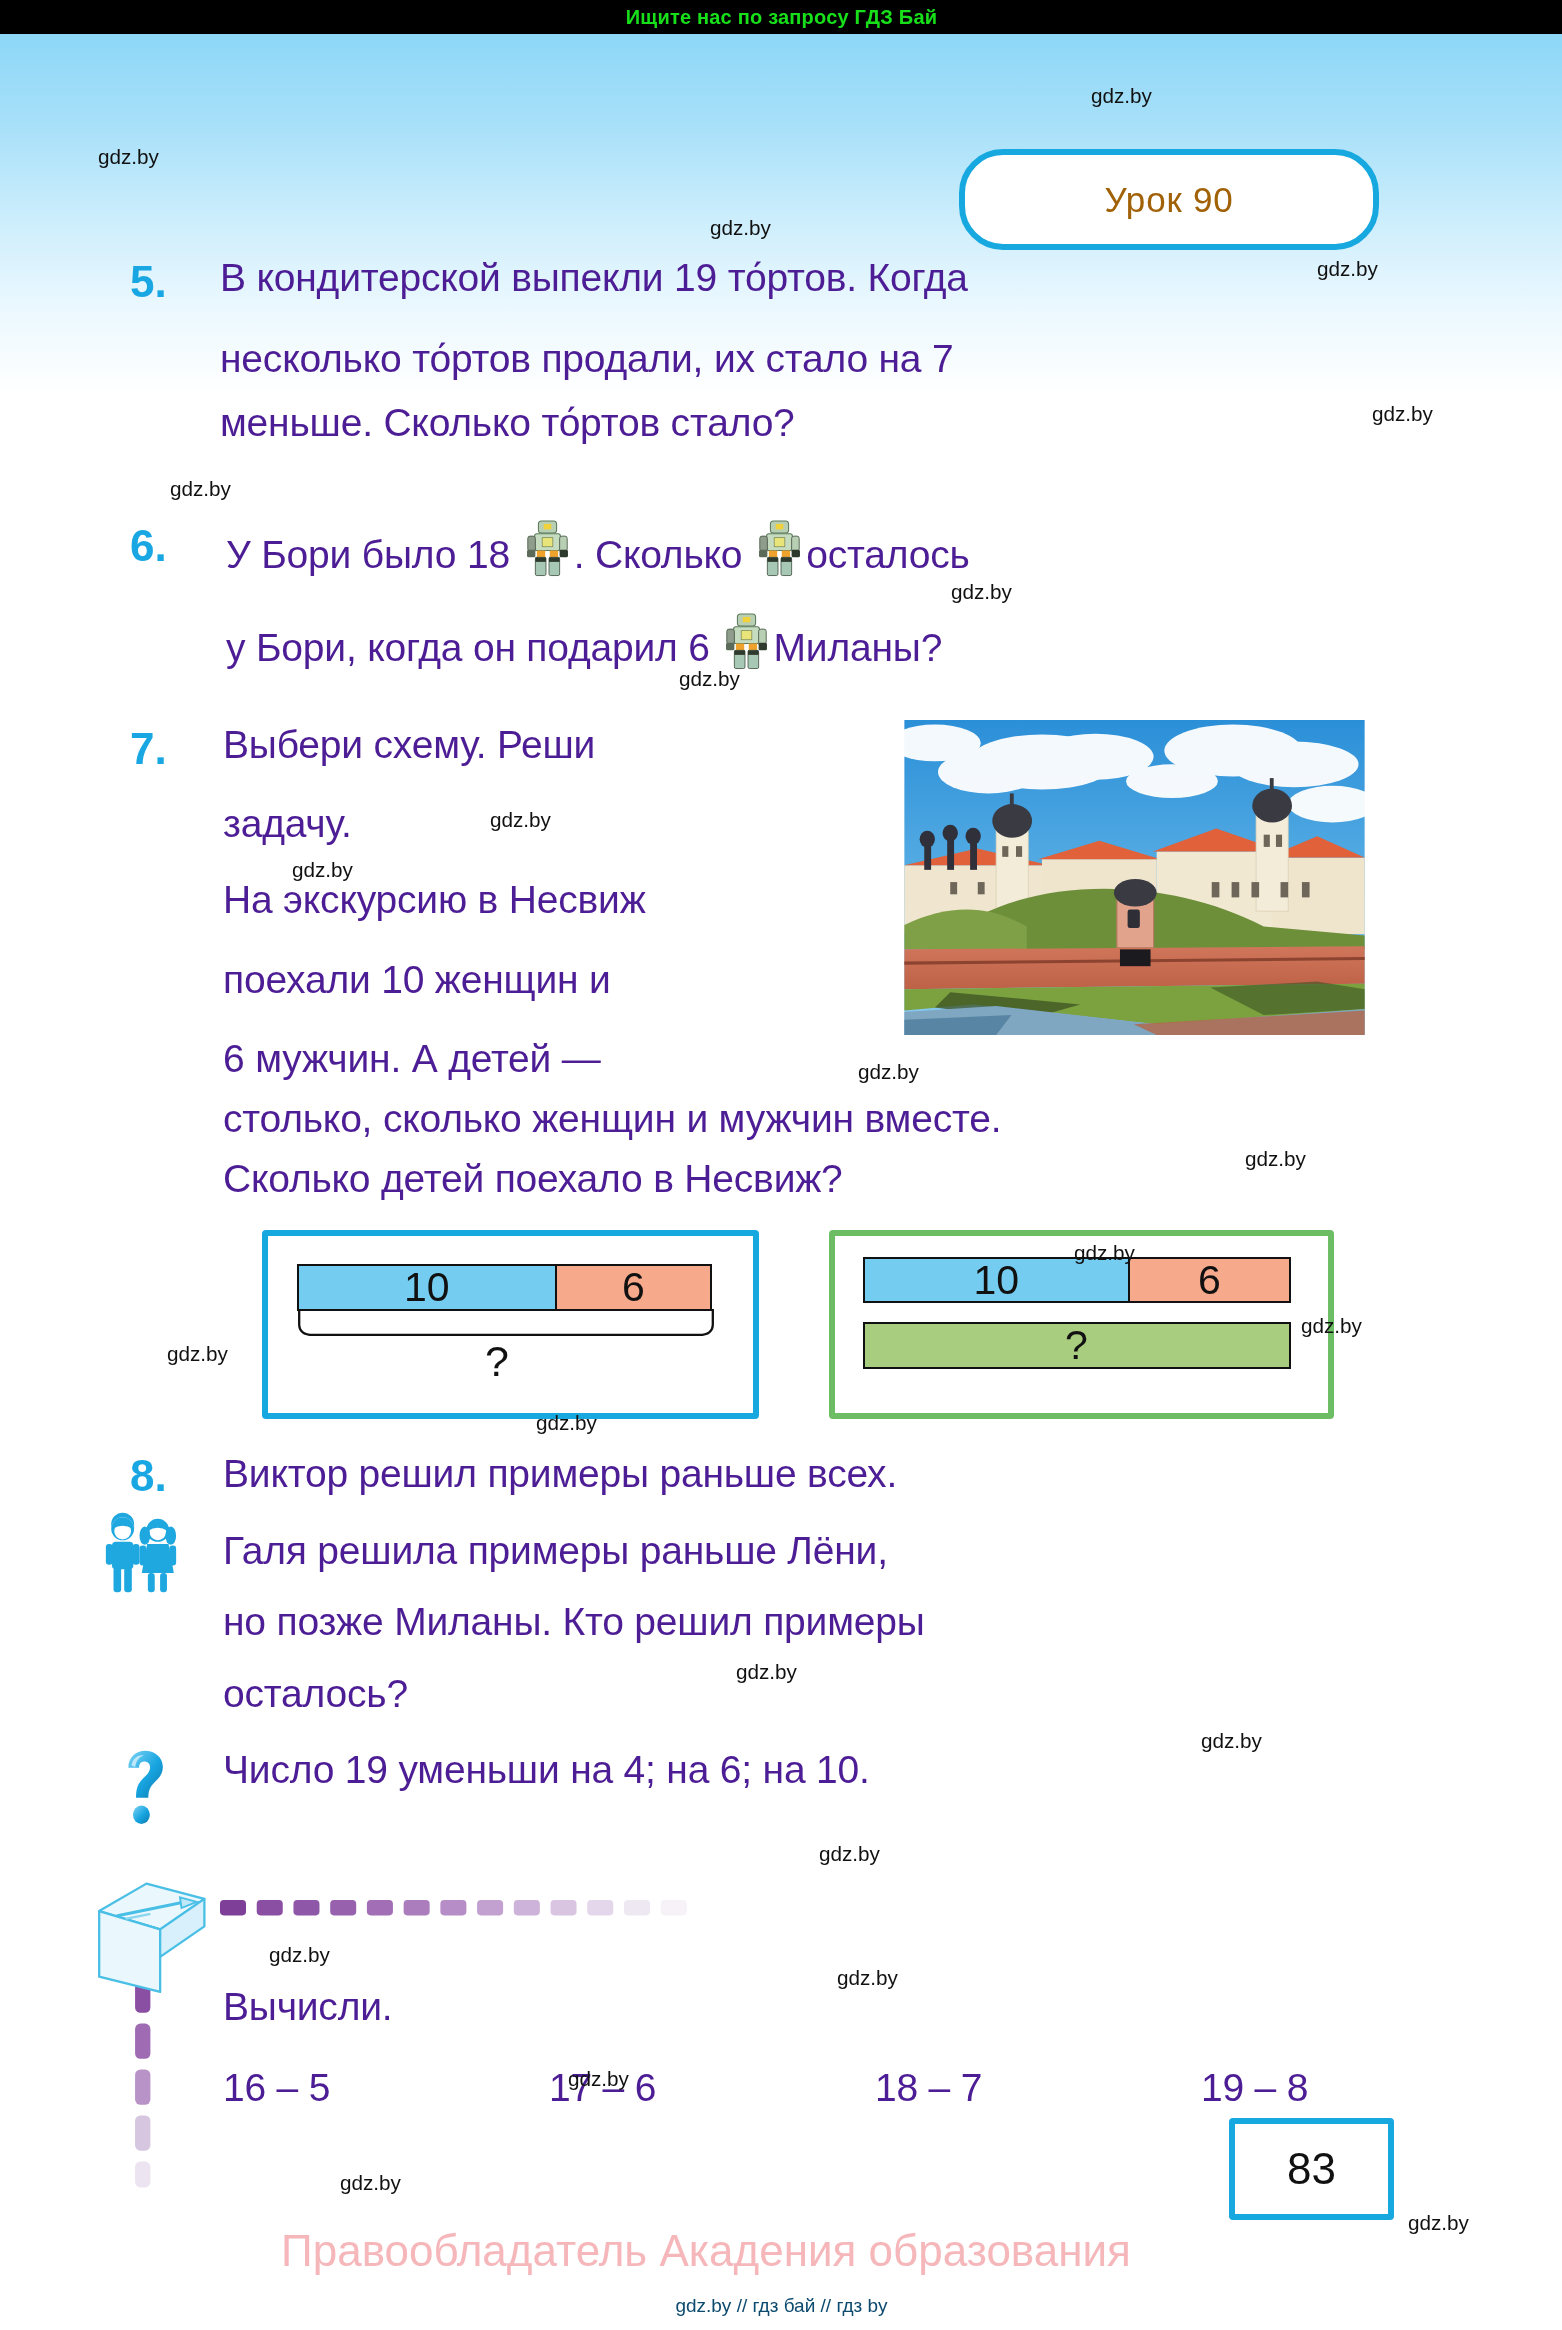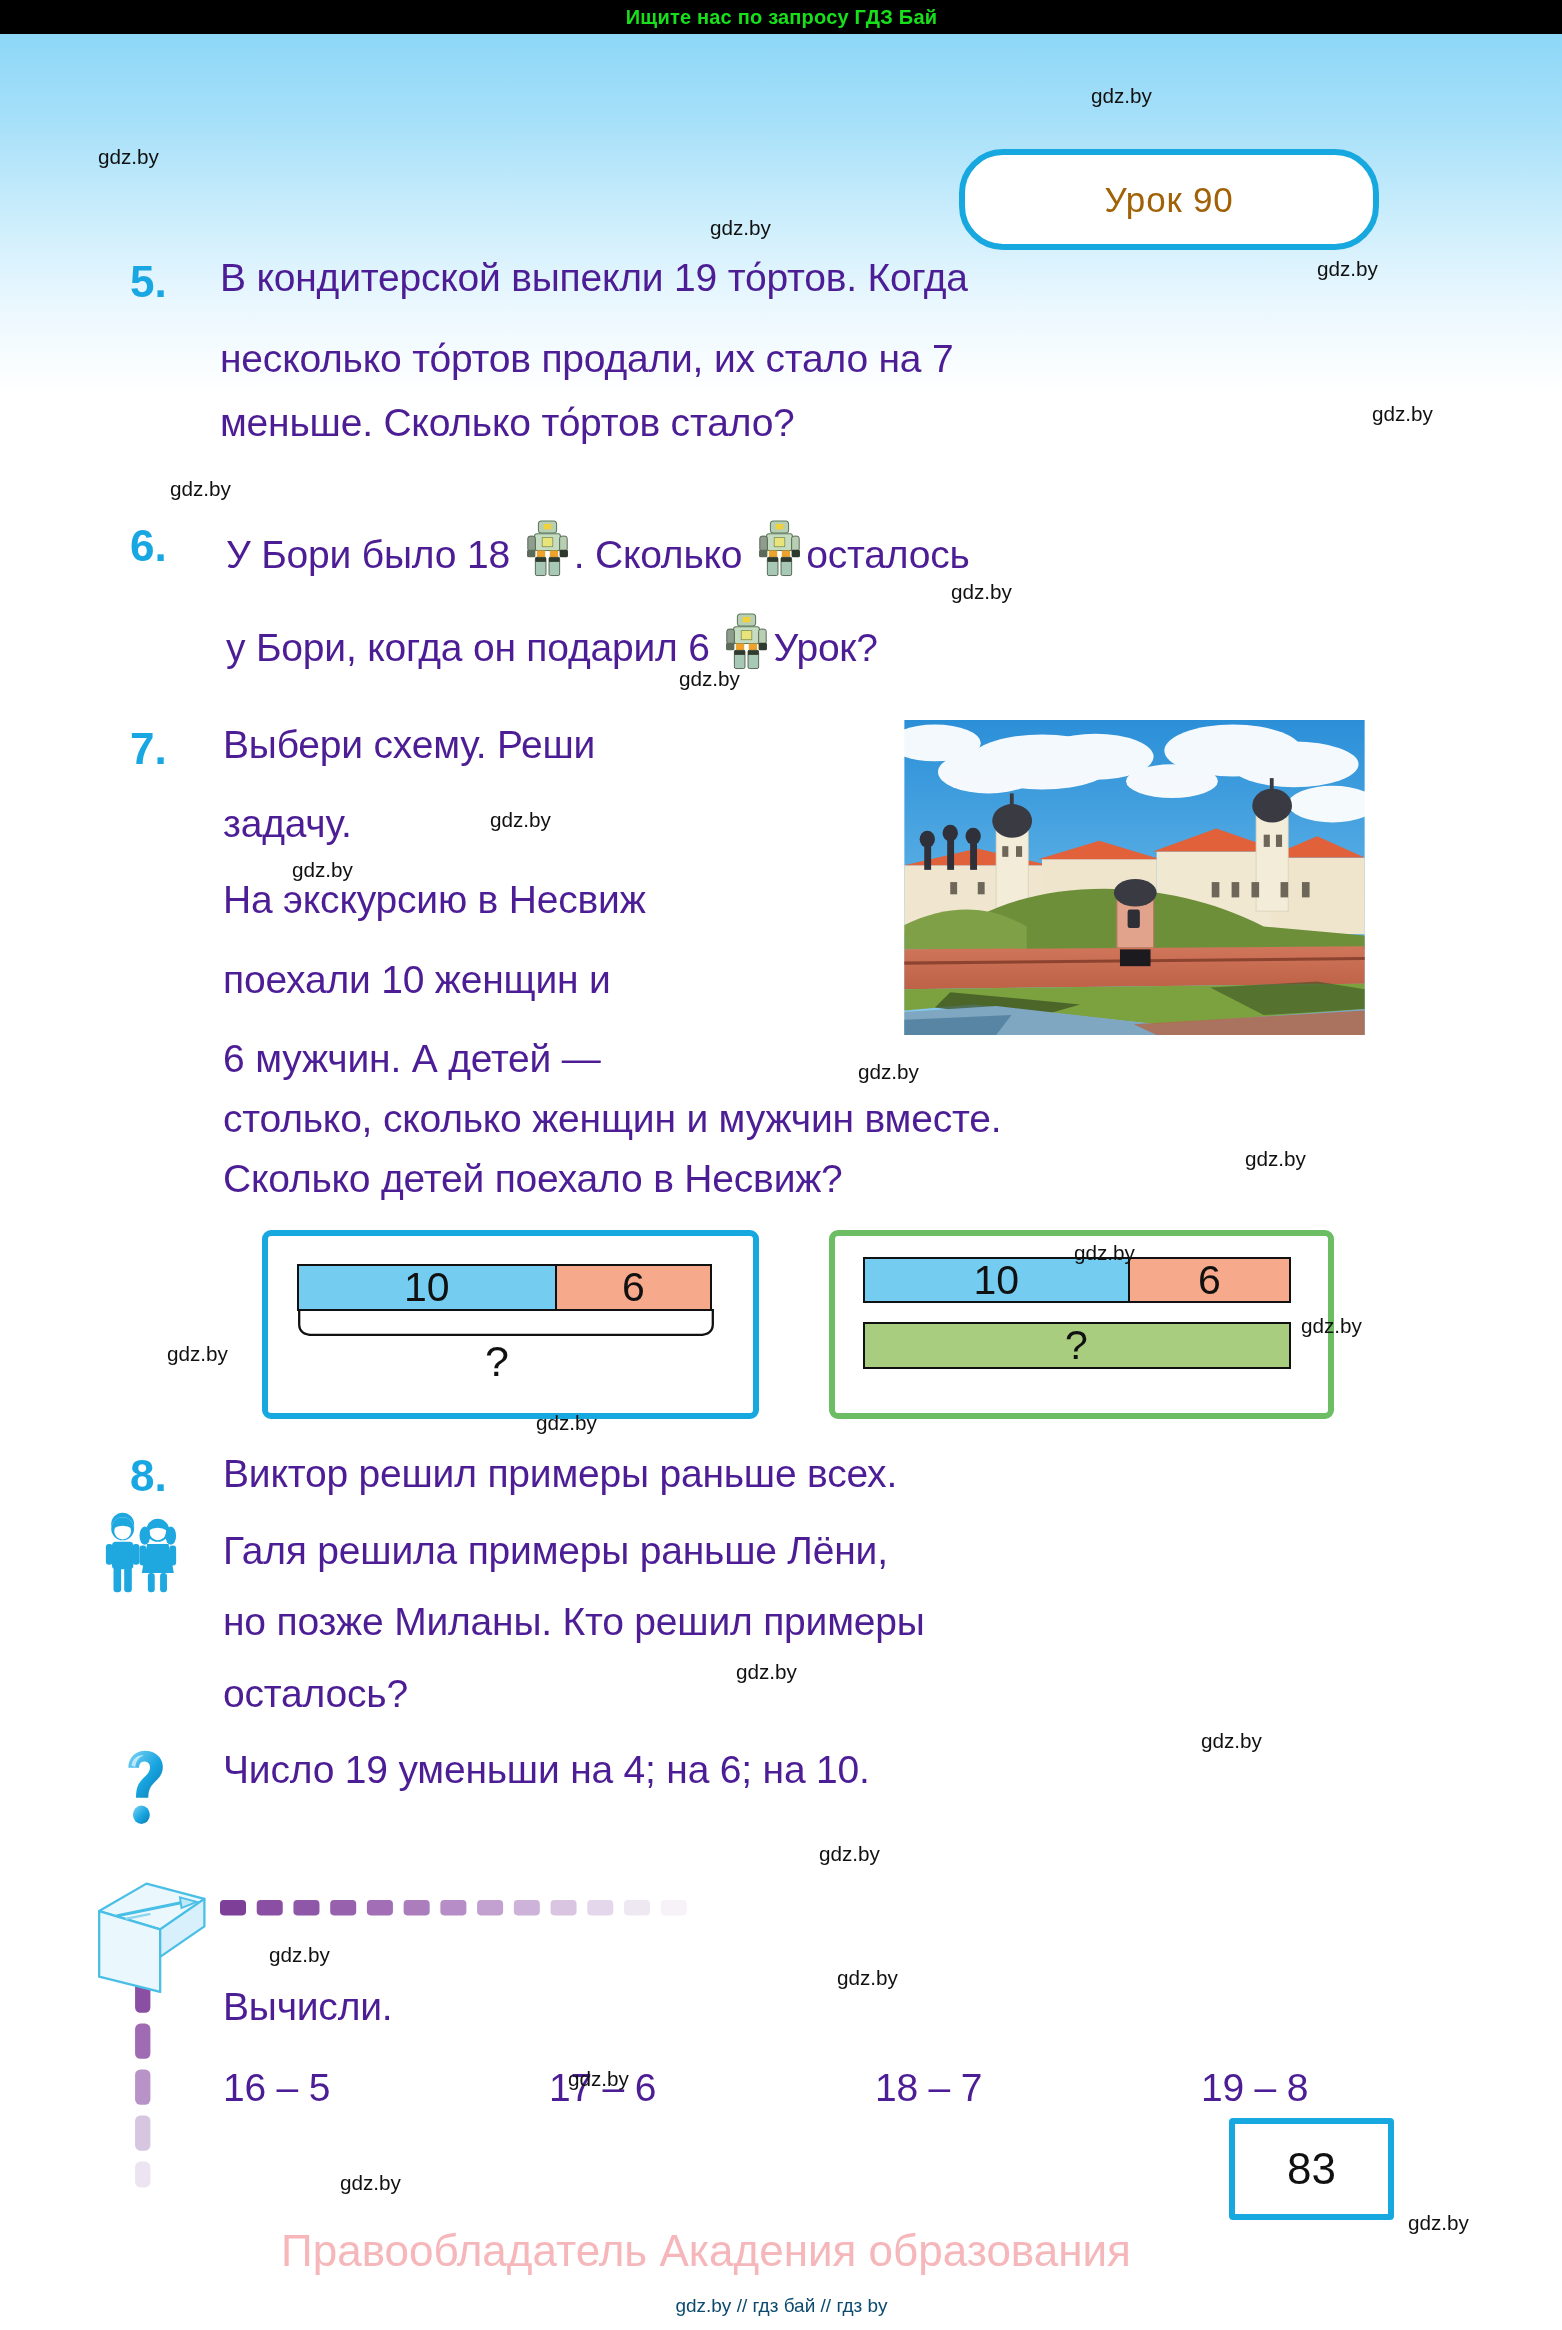--- a/index.html
+++ b/index.html
@@ -57,21 +57,21 @@
   .robot svg{display:block;}
 
   
   .castle{
     position:absolute;left:904px;top:720px;width:461px;height:315px;
     overflow:hidden;border:0;z-index:6;
   }
 
   
   .scheme{
-    position:absolute;border-radius:9px;background:#ffffff;
+    position:absolute;border-radius:4px;background:#ffffff;
   }
   .scheme-a{left:262px;top:1230px;width:485px;height:177px;border:6.1px solid #17a8e0;}
   .scheme-b{left:829px;top:1230px;width:493px;height:177px;border:6.1px solid #6cbd63;}
 
   .bar{position:absolute;border:2.3px solid #111111;box-sizing:border-box;display:flex;align-items:center;}
   .bar-seg{height:100%;display:flex;align-items:center;justify-content:center;box-sizing:border-box;}
   .seg-blue{background:#74cdf0;}
   .seg-orange{background:#f6a98b;}
   .seg-green{background:#a8cd7e;}
   .seg-label{font-size:41px;color:#111;line-height:1;}
@@ -195,21 +195,21 @@
             <rect x="47" y="22" width="10" height="20" rx="3" fill="#b9cfb4" stroke="#4e5e4d" stroke-width="1.2"></rect>
             <rect x="4" y="40" width="11" height="10" rx="2" fill="#5b6a59"></rect>
             <rect x="47" y="40" width="11" height="10" rx="2" fill="#2f3a2e"></rect>
             <rect x="17" y="41" width="11" height="9" fill="#f0a32c"></rect>
             <rect x="34" y="41" width="11" height="9" fill="#f0a32c"></rect>
             <rect x="15" y="50" width="14" height="24" rx="2" fill="#a8c8b6" stroke="#4e5e4d" stroke-width="1.2"></rect>
             <rect x="33" y="50" width="14" height="24" rx="2" fill="#a8c8b6" stroke="#4e5e4d" stroke-width="1.2"></rect>
             <rect x="15" y="50" width="14" height="6" fill="#2f3a2e"></rect>
             <rect x="33" y="50" width="14" height="6" fill="#2f3a2e"></rect>
           </svg>
-        </span><span>Урок?</span>
+        </span><span>Миланы?</span>
       </div>
     </div>
 
     <div class="ex">
       <div class="num" style="left:130px;top:727px;">7.</div>
       <div class="body-text" style="left:223px;top:723px;">Выбери  схему.  Реши</div>
       <div class="body-text" style="left:223px;top:802px;">задачу.</div>
 
       <div class="body-text" style="left:223px;top:878px;">На экскурсию в Несвиж</div>
       <div class="body-text" style="left:223px;top:958px;">поехали 10 женщин и</div>

